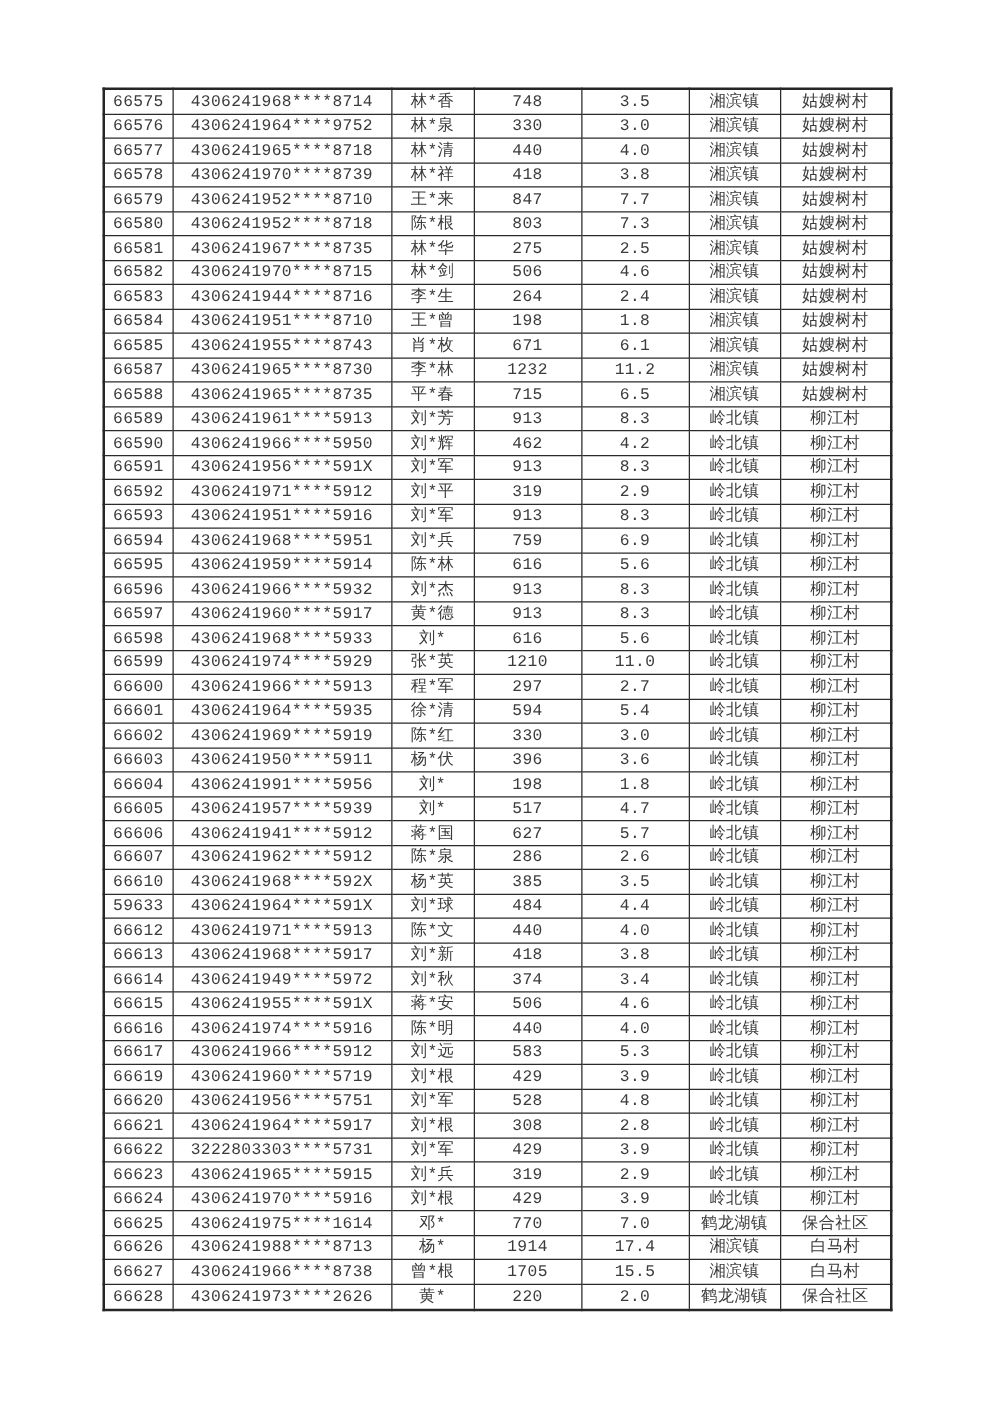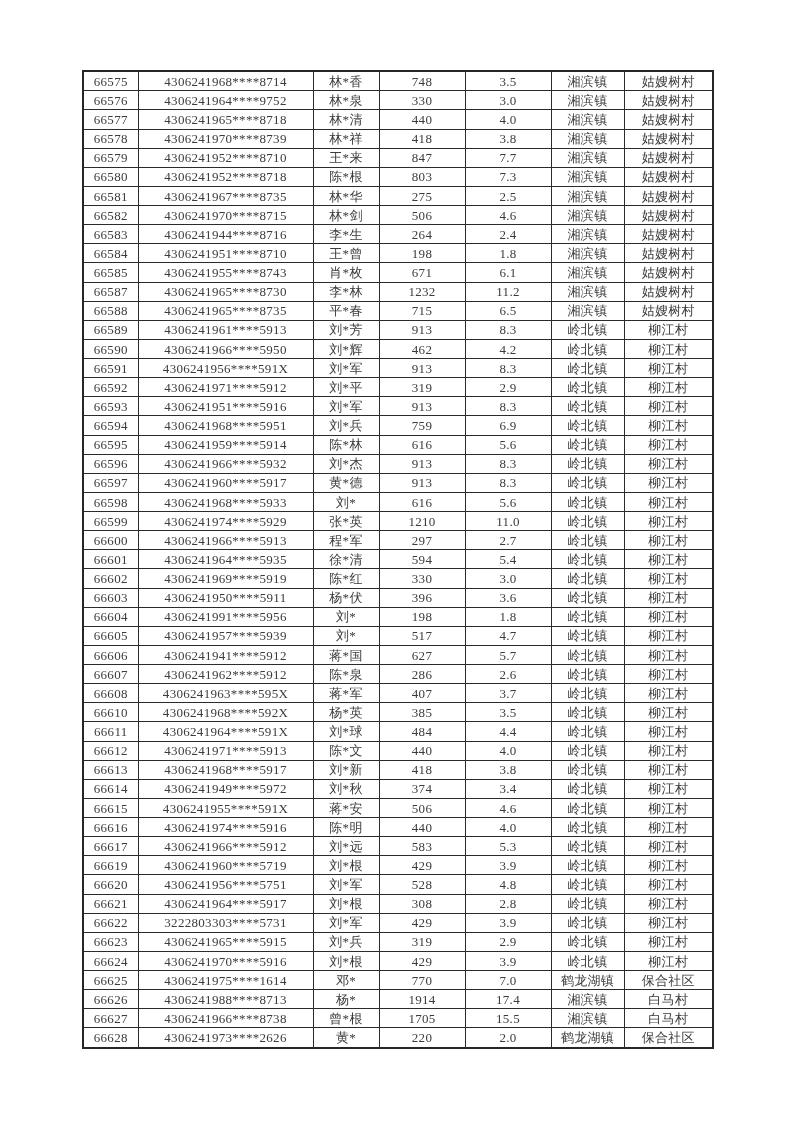--- a/index.html
+++ b/index.html
@@ -17,20 +17,21 @@
   }
   table.records {
     position: absolute;
     left: 82px;
     top: 70px;
     width: 630px;
     height: 979px;
     border-collapse: collapse;
     table-layout: fixed;
     border: 2px solid #262626;
+    font-family: Liberation Mono, monospace;
   }
   table.records td {
     border: 1.5px solid #2b2b2b;
     text-align: center;
     vertical-align: middle;
     font-size: 13px;
     line-height: 1;
     color: #3b3b3b;
     padding: 0;
     white-space: nowrap;
@@ -342,39 +343,30 @@
         <tr>
           <td>66607</td>
           <td>4306241962****5912</td>
           <td>陈*泉</td>
           <td>286</td>
           <td>2.6</td>
           <td>岭北镇</td>
           <td>柳江村</td>
         </tr>
         <tr>
-          <td>66608</td>
-          <td>4306241963****595X</td>
-          <td>蒋*军</td>
-          <td>407</td>
-          <td>3.7</td>
-          <td>岭北镇</td>
-          <td>柳江村</td>
-        </tr>
-        <tr>
           <td>66610</td>
           <td>4306241968****592X</td>
           <td>杨*英</td>
           <td>385</td>
           <td>3.5</td>
           <td>岭北镇</td>
           <td>柳江村</td>
         </tr>
         <tr>
-          <td>66611</td>
+          <td>59633</td>
           <td>4306241964****591X</td>
           <td>刘*球</td>
           <td>484</td>
           <td>4.4</td>
           <td>岭北镇</td>
           <td>柳江村</td>
         </tr>
         <tr>
           <td>66612</td>
           <td>4306241971****5913</td>

